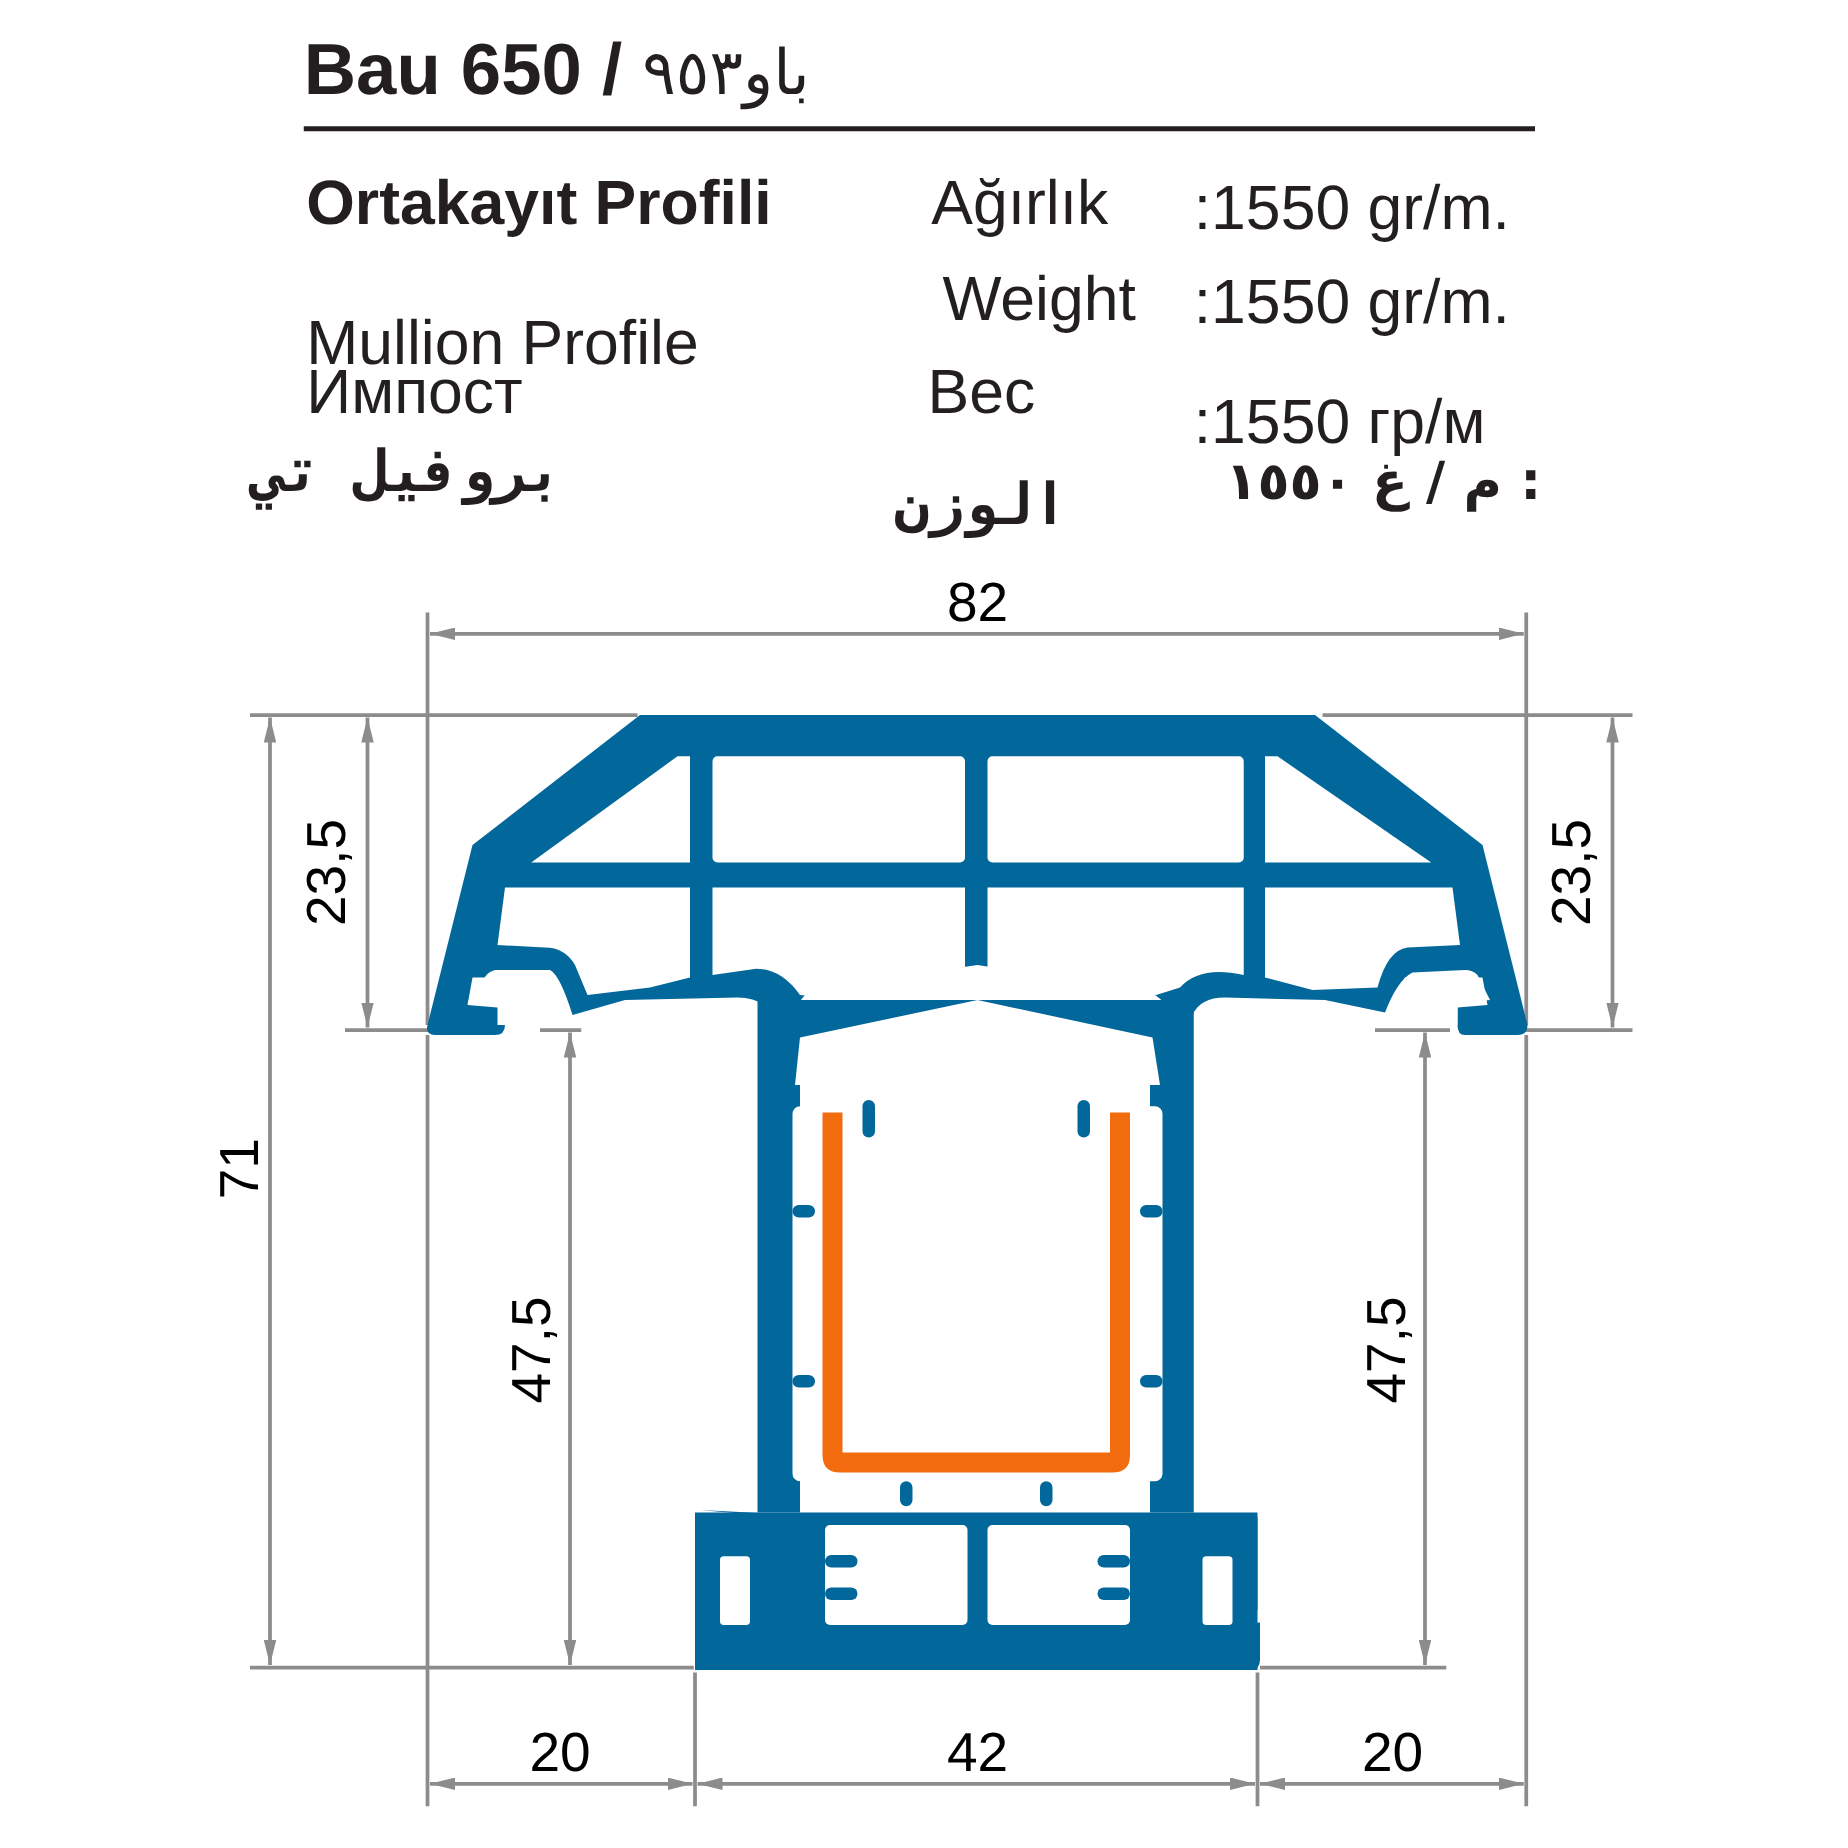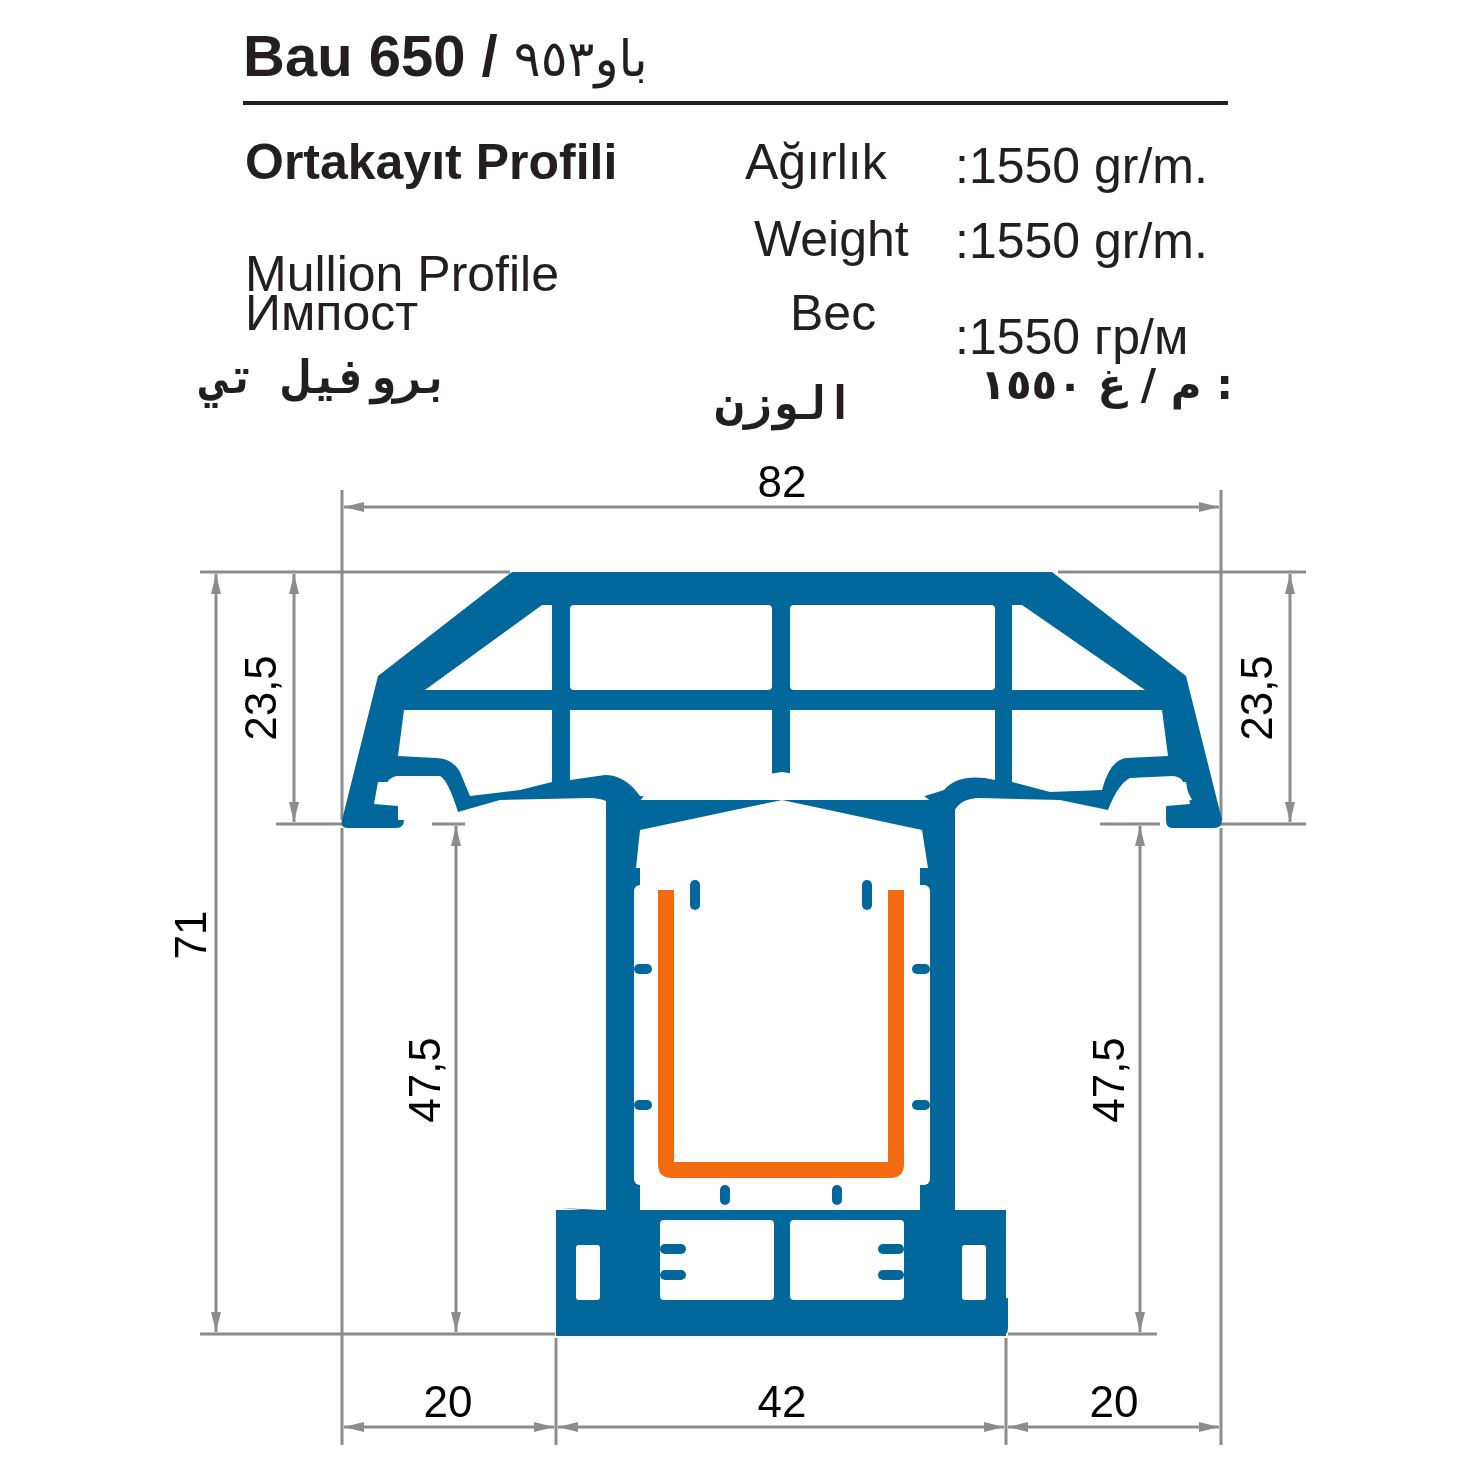--- a/index.html
+++ b/index.html
@@ -23,21 +23,21 @@
 
 <div class="txt" style="left:245px;top:137px;font-weight:bold;">Ortakayıt Profili</div>
 <div class="txt" style="left:245px;top:214px;margin-top:35px;">Mullion Profile</div>
 <div class="txt" style="left:245px;top:288px;">Импост</div>
 <div class="txt ar-txt" style="left:245px;top:358px;width:205px;text-align:right;">بروفيل تي</div>
 
 <div class="txt" style="left:745px;top:137px;">Ağırlık</div>
 <div class="txt" style="left:955px;top:141px;">:1550 gr/m.</div>
 <div class="txt" style="left:742px;top:214px;margin-left:12px;">Weight</div>
 <div class="txt" style="left:955px;top:216px;">:1550 gr/m.</div>
-<div class="txt" style="left:742px;top:288px;margin-left:48px;">Вес</div>
+<div class="txt" style="left:742px;top:288px;">Вес</div>
 <div class="txt" style="left:955px;top:312px;">:1550 гр/м</div>
 <div class="txt ar-txt" style="left:742px;top:364px;width:112px;text-align:right;margin-top:20px;">الوزن</div>
 <div class="txt ar-num" style="left:958px;top:364px;direction:rtl;width:275px;text-align:right;">: م / غ ١٥٥٠</div>
 
 <svg width="1478" height="1478" viewBox="0 0 1478 1478">
   <defs>
     <marker id="arr" viewBox="0 0 20 10" refX="20" refY="5" markerWidth="20" markerHeight="10" orient="auto-start-reverse" markerUnits="userSpaceOnUse">
       <path d="M0,0 L20,5 L0,10 Z" fill="#8c8c8c"></path>
     </marker>
   </defs>

